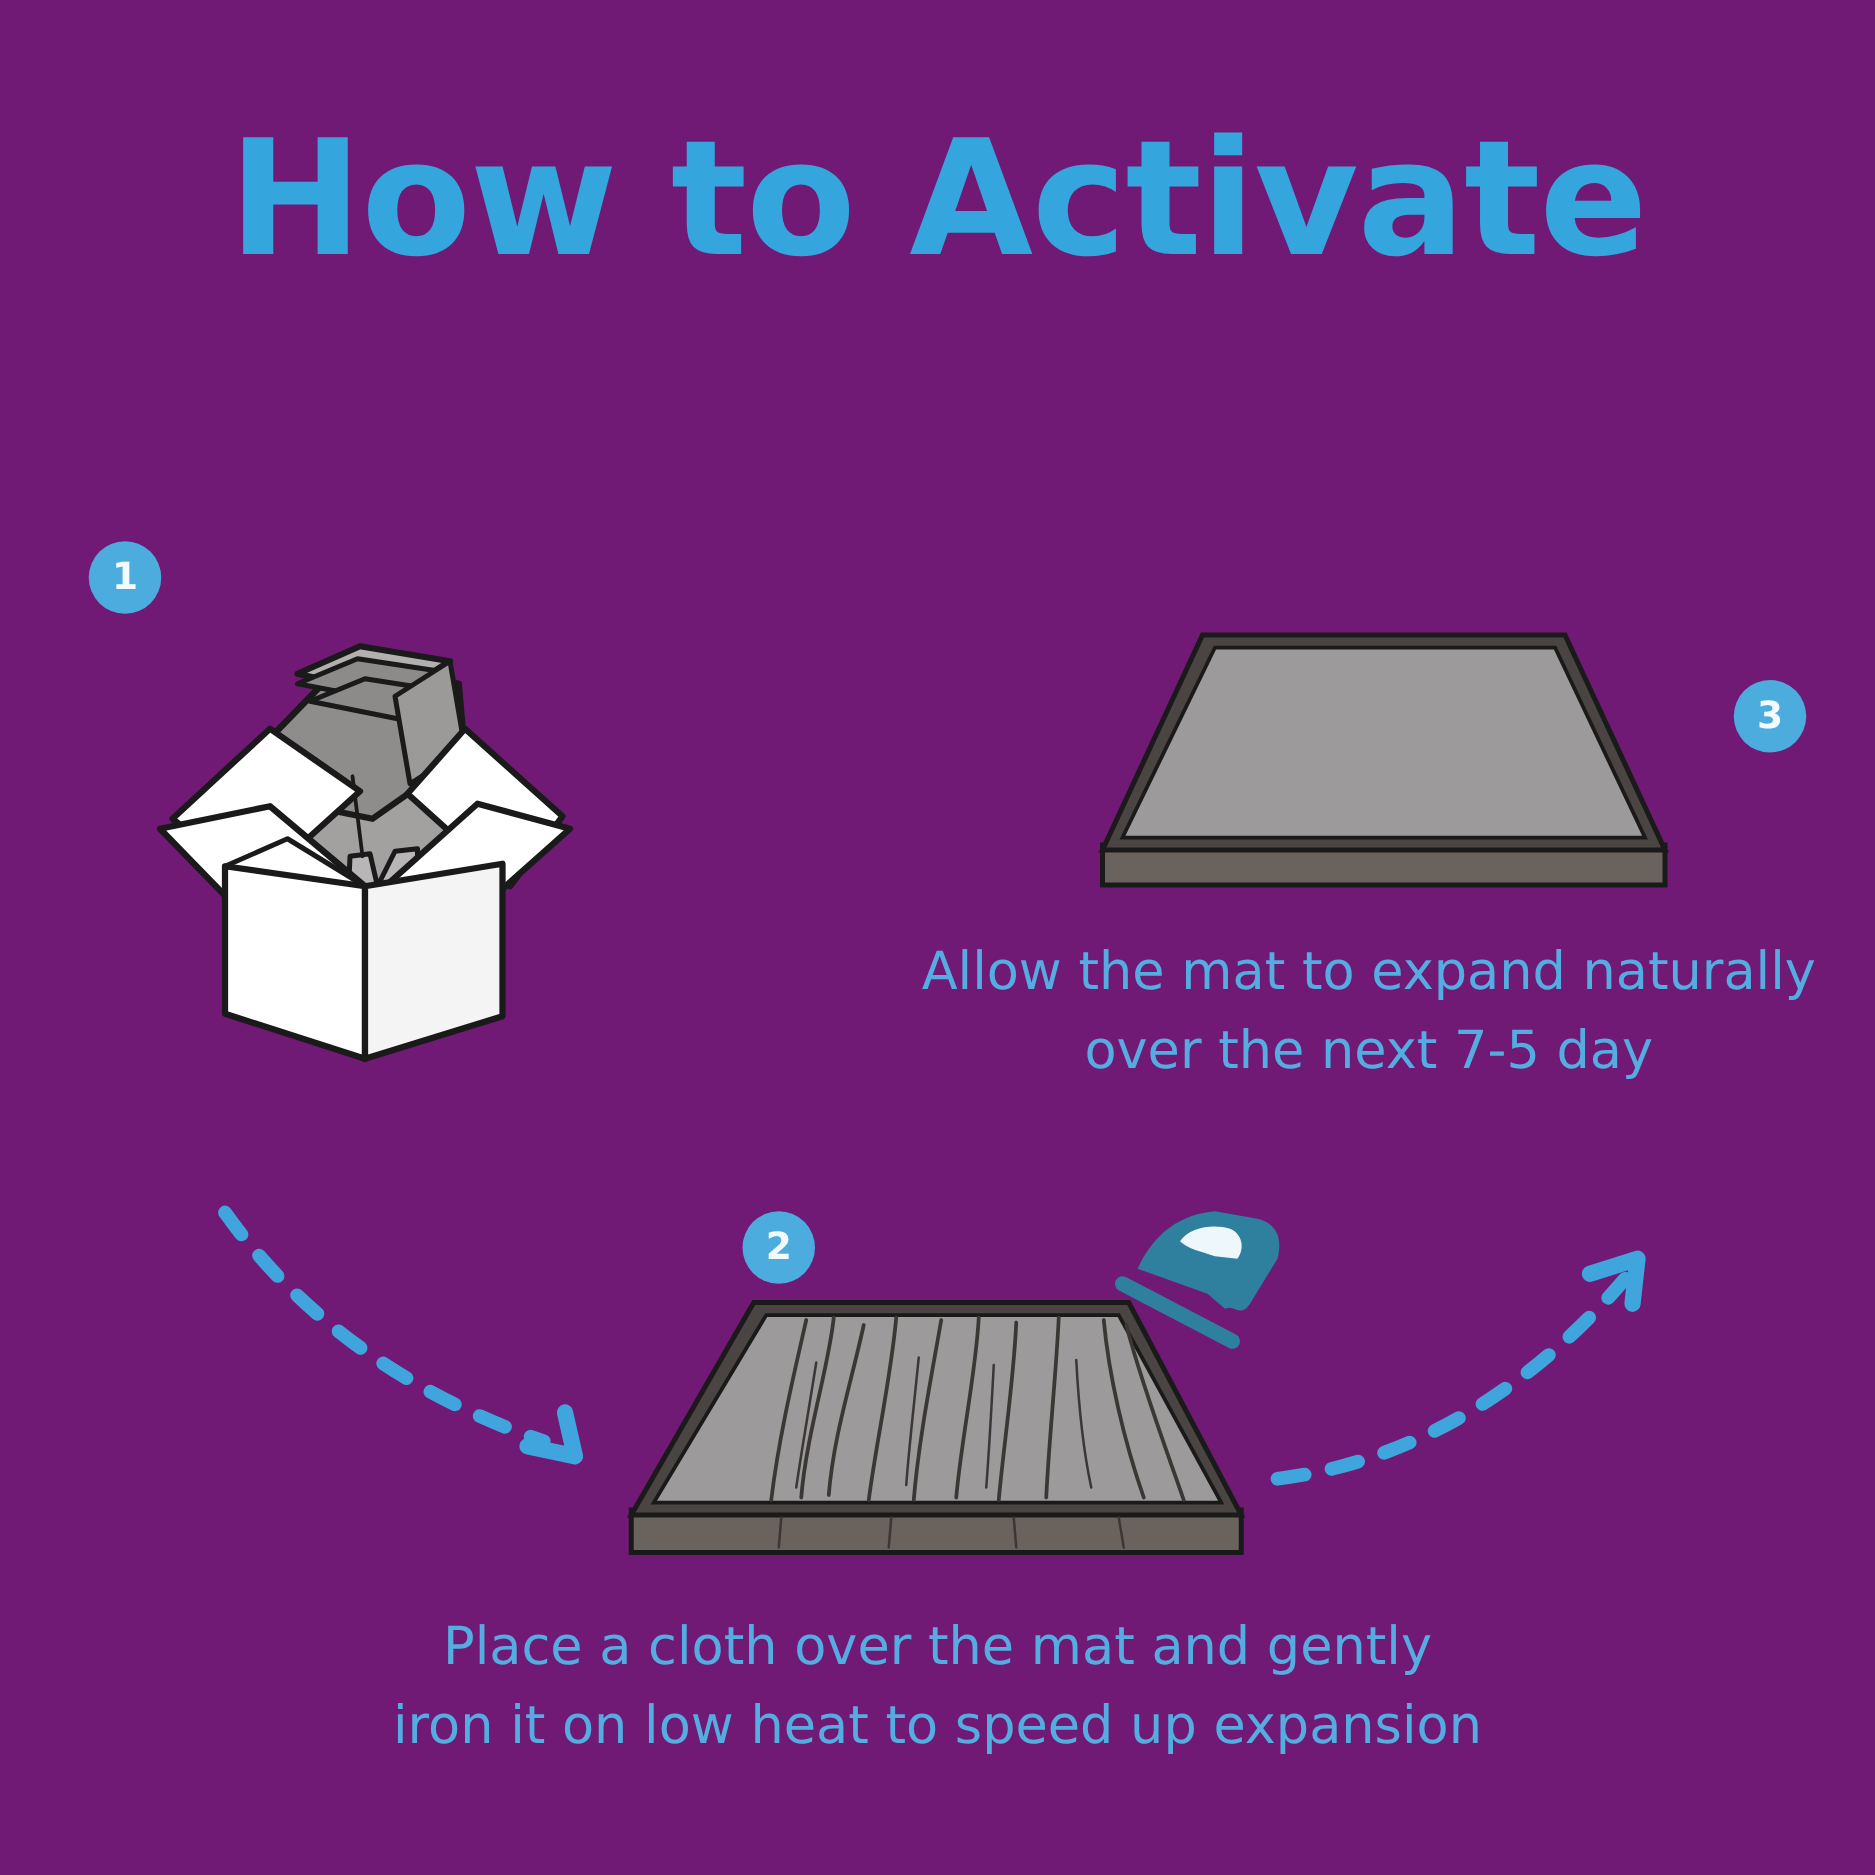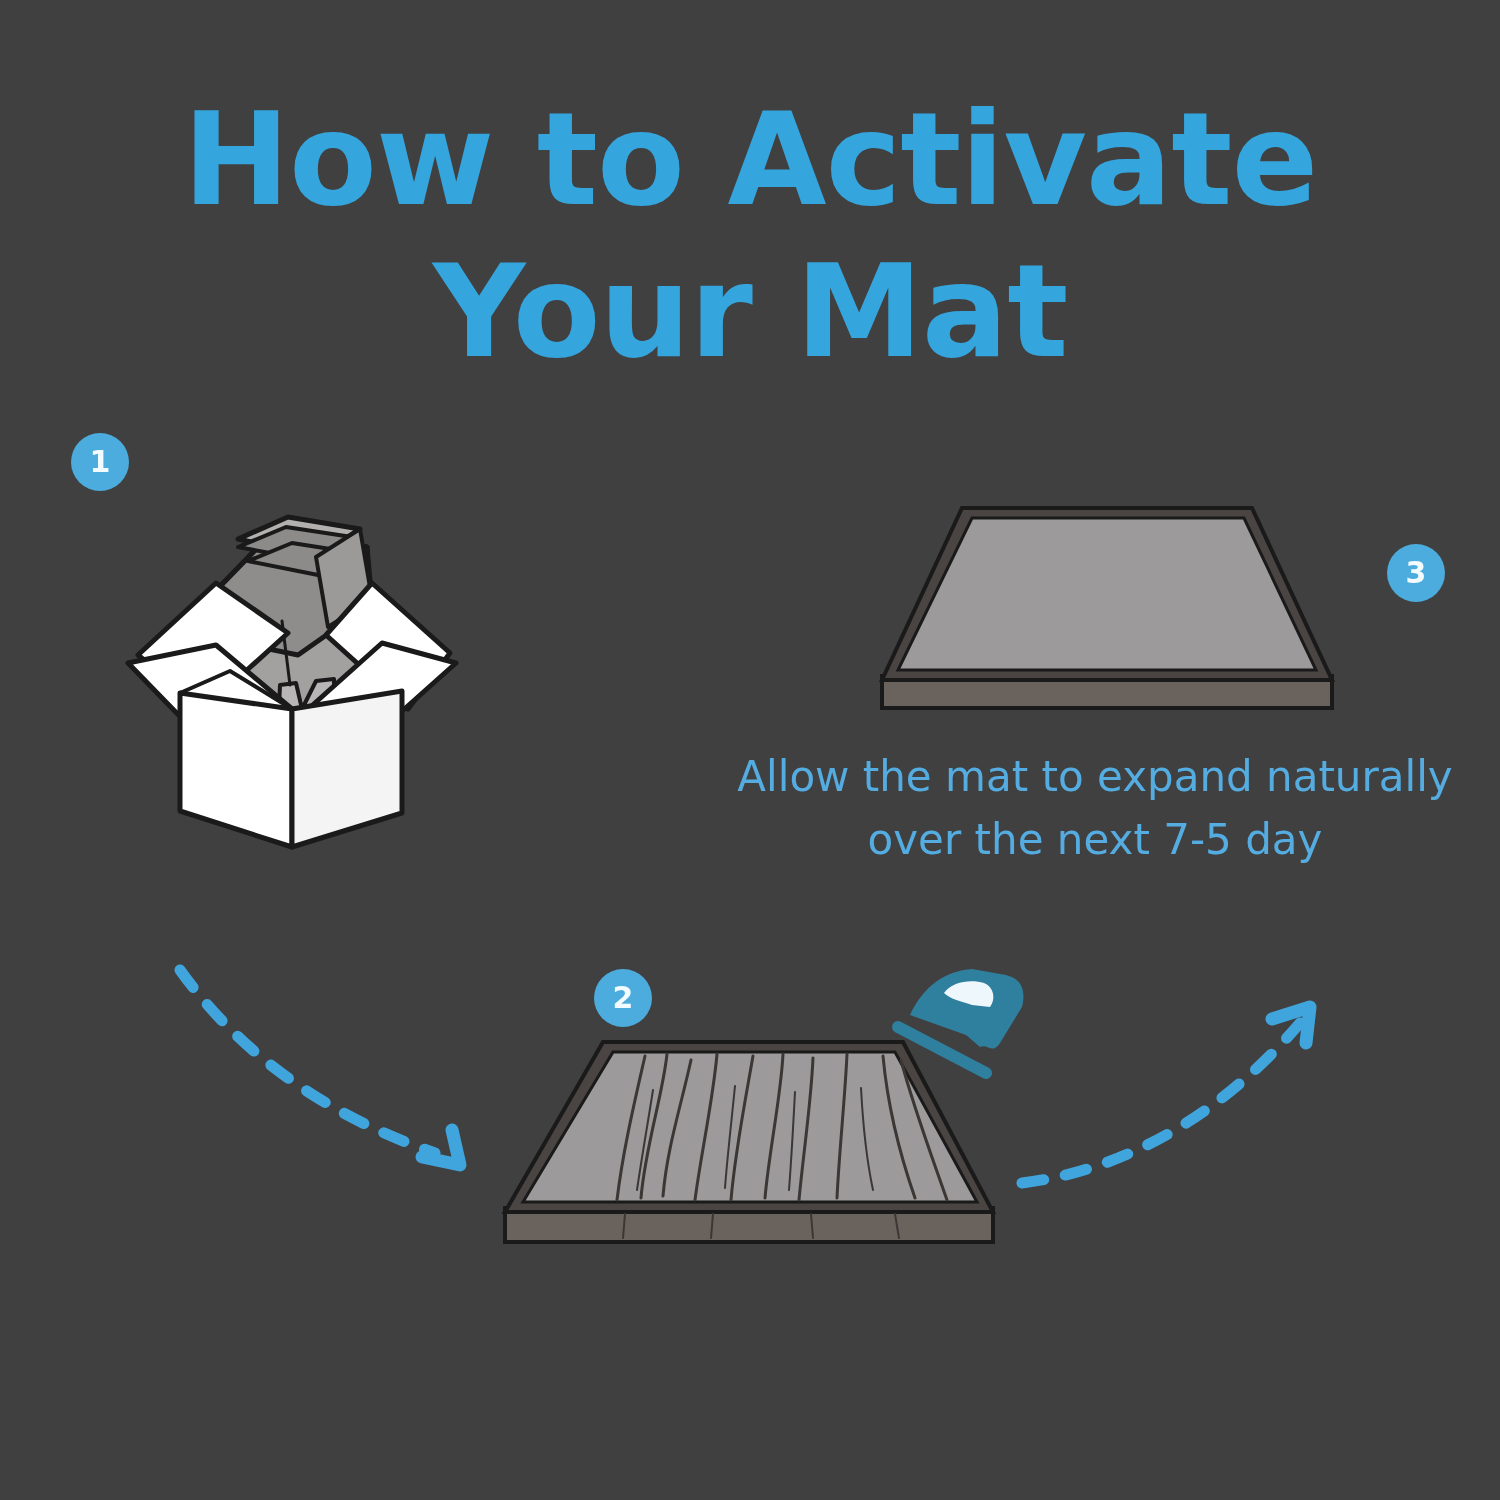--- a/index.html
+++ b/index.html
@@ -10,21 +10,21 @@
     width: 1500px;
     height: 1500px;
     background: #eef7fc;
     font-family: "Liberation Sans", sans-serif;
     overflow: hidden;
   }
   #page {
     position: relative;
     width: 1500px;
     height: 1500px;
-    background: #404040;
+    background: #701a75;
   }
 
   
   .title {
     position: absolute;
     left: 0;
     top: 84px;
     width: 1500px;
     text-align: center;
     color: #35a5dd;
@@ -80,21 +80,20 @@
 
   svg { display: block; overflow: visible; }
 </style>
 </head>
 <body>
 
 <div id="page">
 
   <div class="title">
     <span>How to Activate</span>
-    <span class="line2">Your Mat</span>
   </div>
 
   <div class="badge" id="badge1">1</div>
 
   <div class="art" id="art-box">
     <svg width="370" height="370" viewBox="0 0 370 370">
       <g stroke="#1a1a1a" stroke-width="5" stroke-linejoin="round" stroke-linecap="round">
 
         <g>
           <path d="M82 110 L150 40 L247 52 L250 148 L252 210 L190 260 L128 226 L80 200 Z" fill="#a3a0a0"></path>
@@ -171,20 +170,24 @@
       </g>
       <g stroke="#3a3735" stroke-width="2" fill="none" stroke-linecap="round">
         <path d="M130 184 L128 208"></path>
         <path d="M218 184 L216 208"></path>
         <path d="M316 184 L318 208"></path>
         <path d="M400 184 L404 208"></path>
       </g>
     </svg>
   </div>
 
+  <div class="caption" id="cap2">
+    <div>Place a cloth over the mat and gently</div>
+    <div>iron it on low heat to speed up expansion</div>
+  </div>
 
   <div class="art" id="art-arrowR">
     <svg width="340" height="240" viewBox="0 0 340 240">
       <path d="M12 188 C 110 176, 208 124, 290 28" fill="none" stroke="#41a5dd" stroke-width="11" stroke-linecap="round" stroke-dasharray="22 22"></path>
       <path d="M262 24 L300 12 L296 48" fill="none" stroke="#41a5dd" stroke-width="13" stroke-linecap="round" stroke-linejoin="round"></path>
     </svg>
   </div>
 
   <div class="badge" id="badge3">3</div>
 

